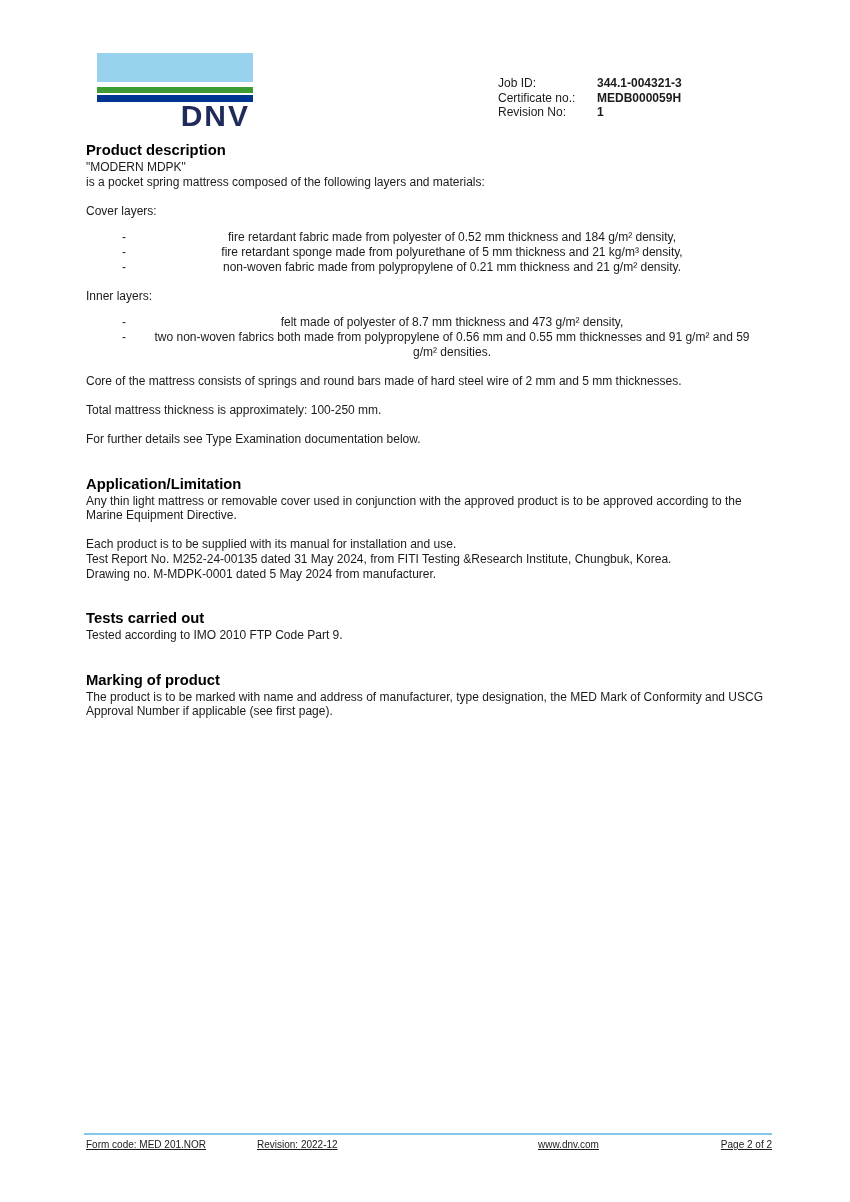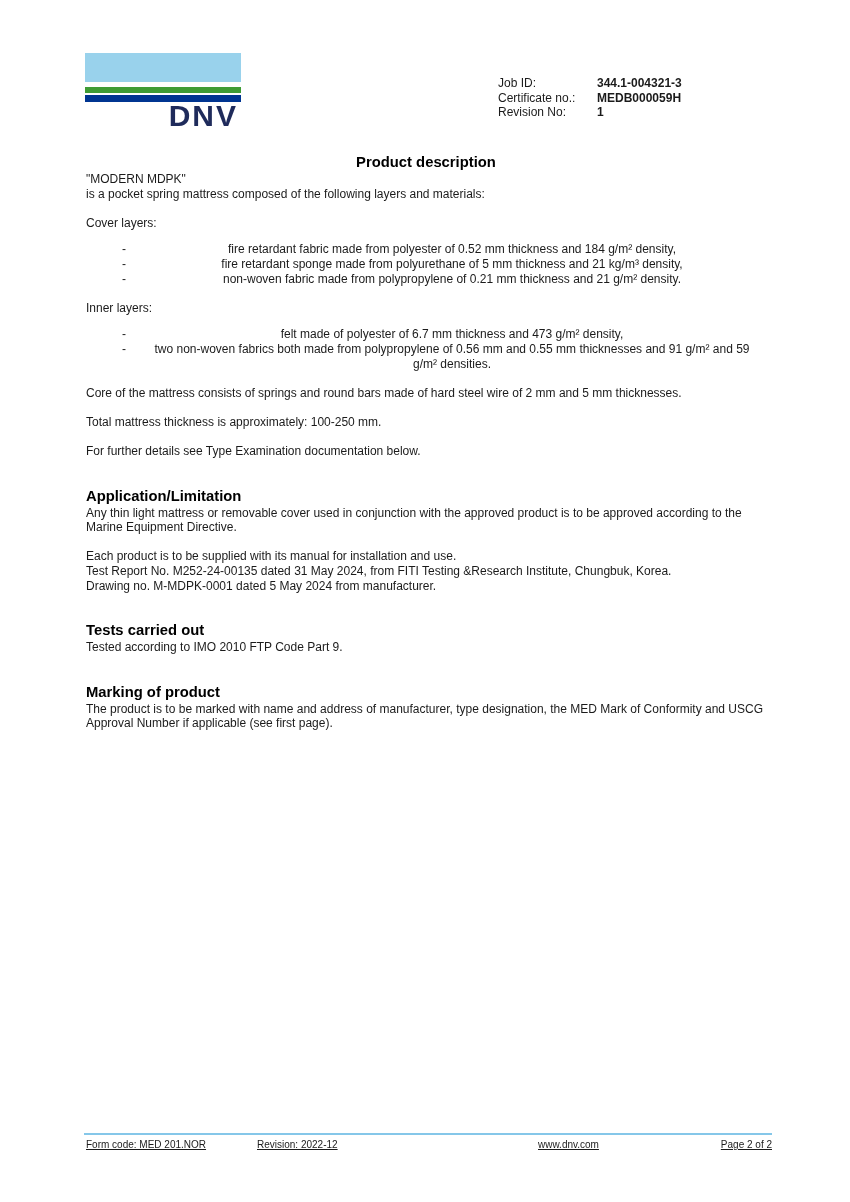--- a/index.html
+++ b/index.html
@@ -7,21 +7,21 @@
     position: relative;
     width: 850px;
     height: 1202px;
     background: #ffffff;
     font-family: "Liberation Sans", sans-serif;
     color: #1b1b1b;
     overflow: hidden;
   }
 
   
-  .logo { position: absolute; left: 85px; top: 53px; width: 156px; }
+  .logo { position: absolute; left: 97px; top: 53px; width: 156px; }
   .logo .bar { width: 156px; }
   .logo .bar.sky  { height: 29px; background: #99d2ec; margin-bottom: 5px; }
   .logo .bar.green{ height: 6px;  background: #3f9c35; margin-bottom: 2px; }
   .logo .bar.sea  { height: 7px;  background: #003591; }
   .logo .logo-text {
     margin-top: 1px;
     text-align: right;
     padding-right: 3px;
     font-size: 30px;
     line-height: 26px;
@@ -32,21 +32,21 @@
 
   
   .header-info { position: absolute; left: 498px; top: 76px; font-size: 12px; line-height: 14.6px; }
   .header-info .row { display: flex; }
   .header-info .lbl { width: 99px; }
   .header-info .val { font-weight: 700; }
 
   
   .content { position: absolute; left: 86px; top: 142px; width: 680px; font-size: 12px; line-height: 14.6px; }
   .content h2 { font-size: 14.8px; line-height: 16px; font-weight: 700; margin: 29px 0 2px 0; color: #000; }
-  .content h2.first { margin-top: 12px; text-align: center; }
+  .content h2.first { margin-top: 0; }
   .content p { margin: 0; }
   .gap { margin-bottom: 14.6px !important; }
   ul.bullets { margin: 12px; padding: 0; list-style: none; text-align: center; }
   ul.bullets li { position: relative; padding-left: 52px; }
   ul.bullets li::before { content: "-"; position: absolute; left: 24px; top: 0; }
 
   
   .footer { position: absolute; left: 84px; top: 1133px; width: 688px; font-size: 10px; line-height: 12px; }
   .footer .rule { height: 2px; background: #85c7e9; margin-bottom: 4px; }
   .footer .cells { position: relative; height: 14px; }
@@ -91,21 +91,21 @@
 
     <p>Cover layers:</p>
     <ul class="bullets gap">
       <li>fire retardant fabric made from polyester of 0.52 mm thickness and 184 g/m² density,</li>
       <li>fire retardant sponge made from polyurethane of 5 mm thickness and 21 kg/m³ density,</li>
       <li>non-woven fabric made from polypropylene of 0.21 mm thickness and 21 g/m² density.</li>
     </ul>
 
     <p>Inner layers:</p>
     <ul class="bullets gap">
-      <li>felt made of polyester of 6.7 mm thickness and 473 g/m² density,</li>
+      <li>felt made of polyester of 8.7 mm thickness and 473 g/m² density,</li>
       <li>two non-woven fabrics both made from polypropylene of 0.56 mm and 0.55 mm thicknesses and 91 g/m² and 59 g/m² densities.</li>
     </ul>
 
     <p class="gap">Core of the mattress consists of springs and round bars made of hard steel wire of 2 mm and 5 mm thicknesses.</p>
     <p class="gap">Total mattress thickness is approximately: 100-250 mm.</p>
     <p>For further details see Type Examination documentation below.</p>
 
     <h2>Application/Limitation</h2>
     <p class="gap">Any thin light mattress or removable cover used in conjunction with the approved product is to be approved according to the Marine Equipment Directive.</p>
     <p>Each product is to be supplied with its manual for installation and use.</p>

